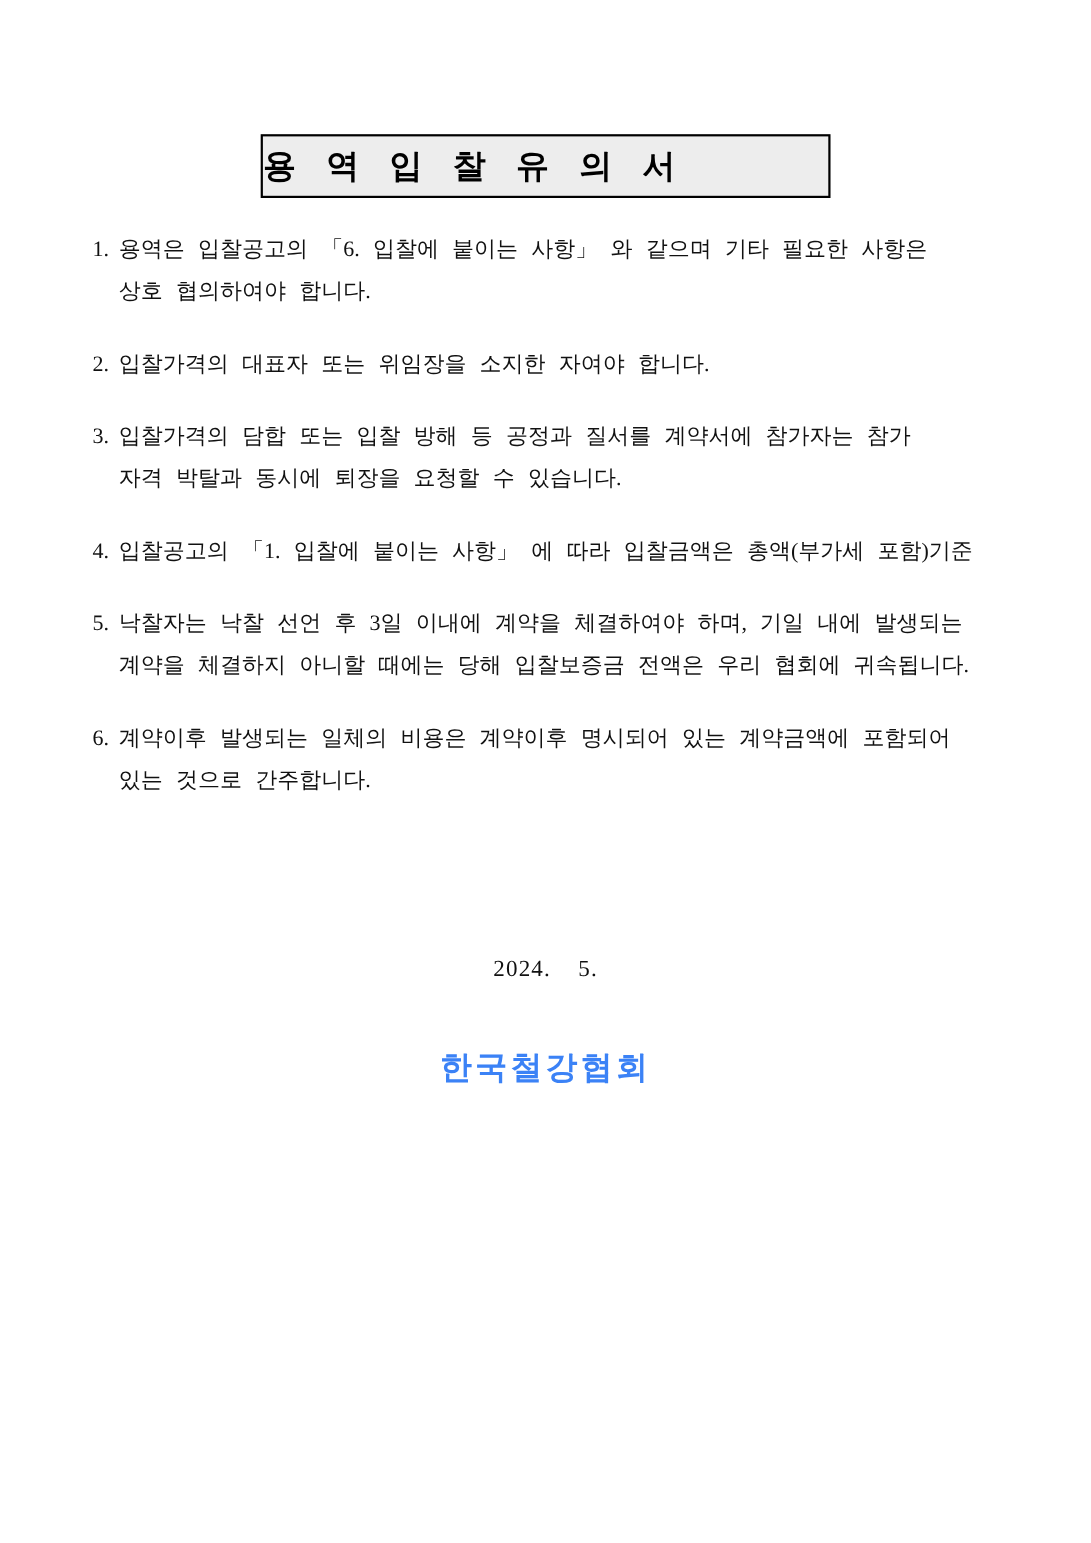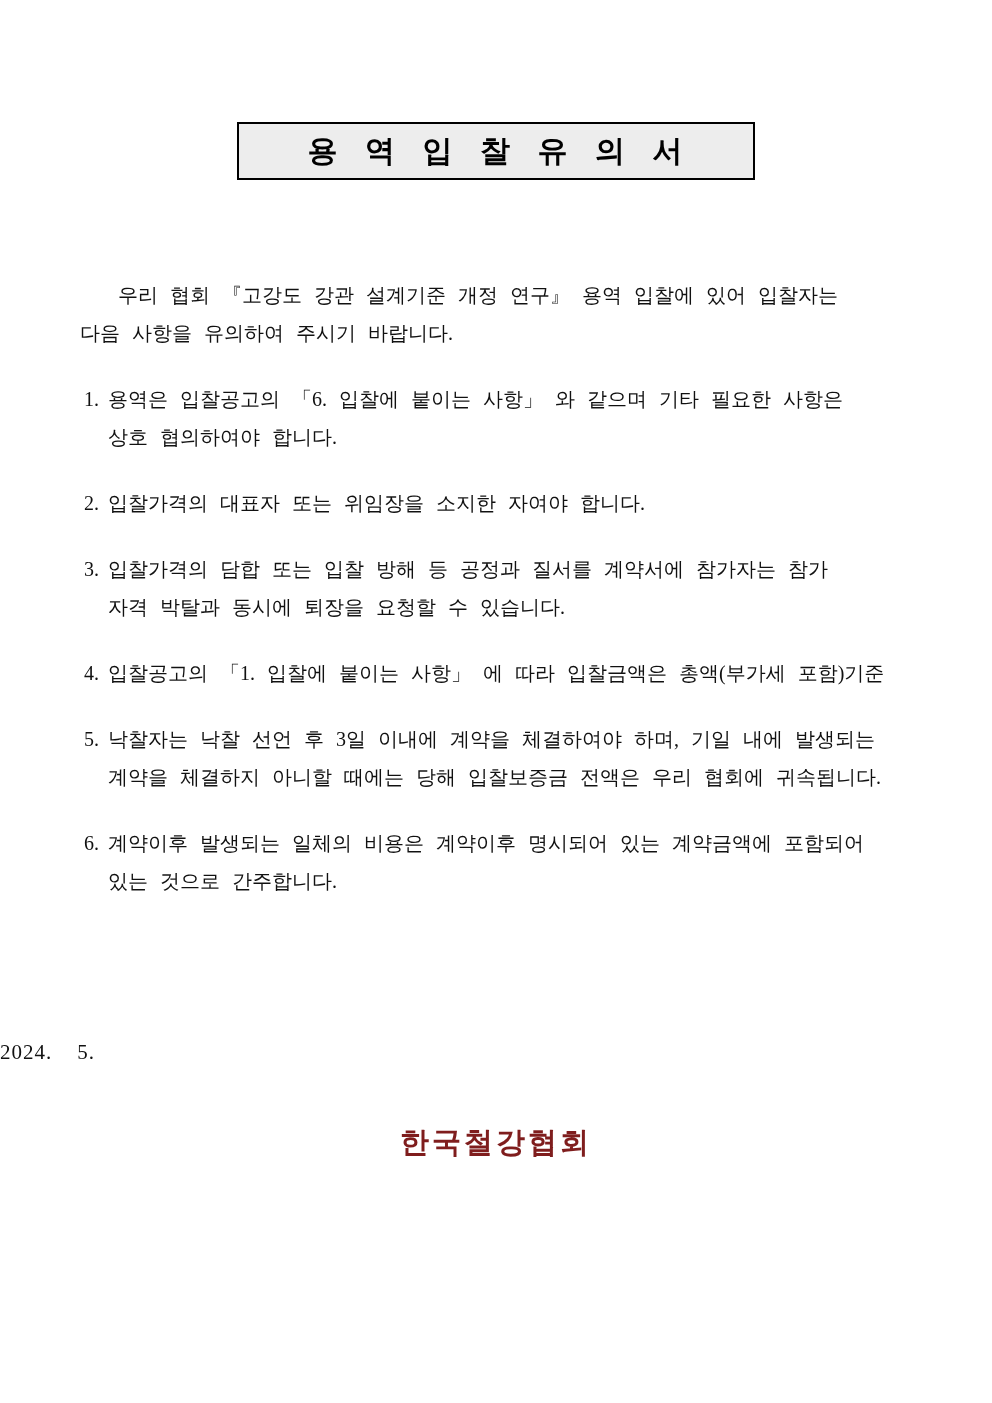--- a/index.html
+++ b/index.html
@@ -18,21 +18,20 @@
   }
   .title-box {
     box-sizing: border-box;
     width: 518px;
     height: 58px;
     margin: 122px 0 0 237px;
     background: #ededed;
     border: 2px solid #000000;
     display: flex;
     align-items: center;
-    justify-content: center;
   }
   .title-text {
     font-size: 30px;
     font-weight: bold;
     letter-spacing: 2px;
     word-spacing: 16px;
     color: #000000;
     white-space: pre;
   }
   .intro {
@@ -57,45 +56,43 @@
   }
   .item-number {
     flex: 0 0 24px;
   }
   .item-text {
     flex: 1;
     white-space: pre-line;
   }
   .doc-date {
     margin-top: 140px;
-    text-align: left;
+    text-align: center;
     font-size: 21px;
     white-space: pre;
     letter-spacing: 1px;
   }
   .org-name {
     margin-top: 58px;
     text-align: center;
     font-size: 29px;
     font-weight: bold;
     letter-spacing: 3px;
-    color: #7f1d1d;
+    color: #3b82f6;
   }
 </style>
 </head>
 <body>
 
 <div class="page">
 
   <div class="title-box">
     <span class="title-text">용 역 입 찰 유 의 서</span>
   </div>
 
-  <p class="intro">우리 협회 『고강도 강관 설계기준 개정 연구』 용역 입찰에 있어 입찰자는
-다음 사항을 유의하여 주시기 바랍니다.</p>
 
   <ol class="items">
     <li class="item">
       <span class="item-number">1.</span>
       <span class="item-text">용역은 입찰공고의 「6. 입찰에 붙이는 사항」 와 같으며 기타 필요한 사항은
 상호 협의하여야 합니다.</span>
     </li>
     <li class="item">
       <span class="item-number">2.</span>
       <span class="item-text">입찰가격의 대표자 또는 위임장을 소지한 자여야 합니다.</span>

